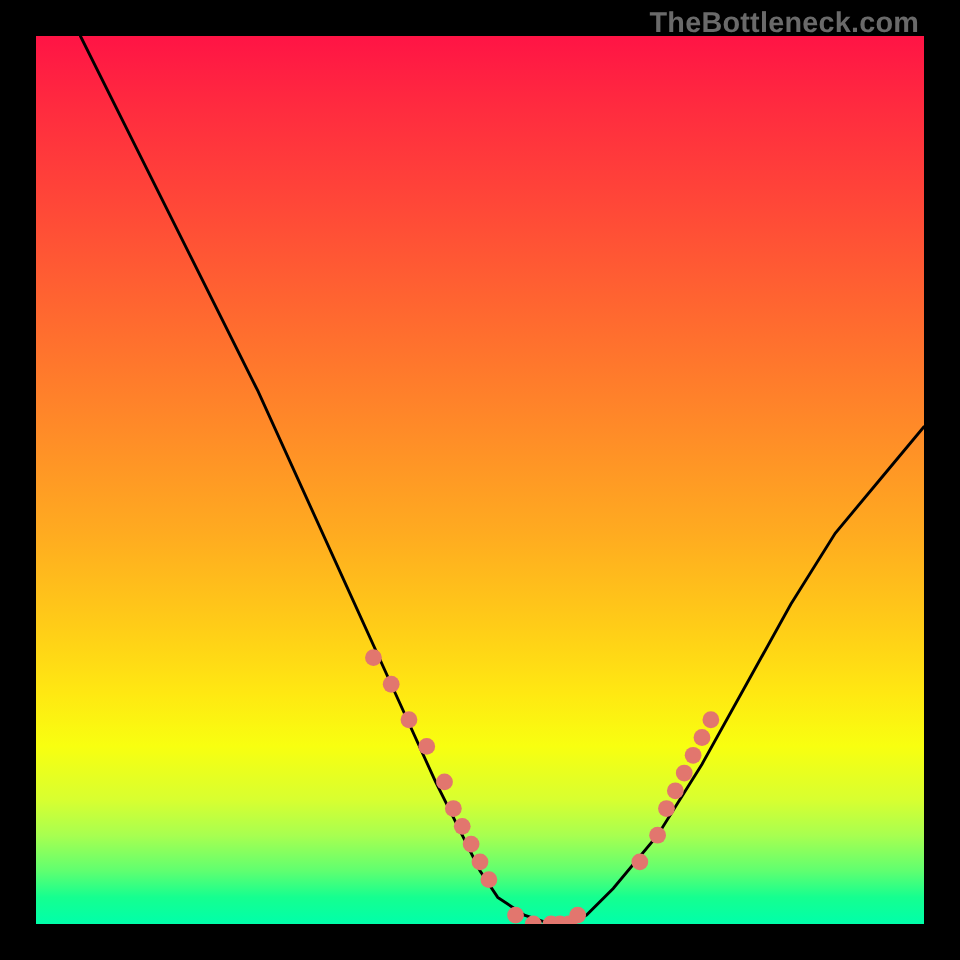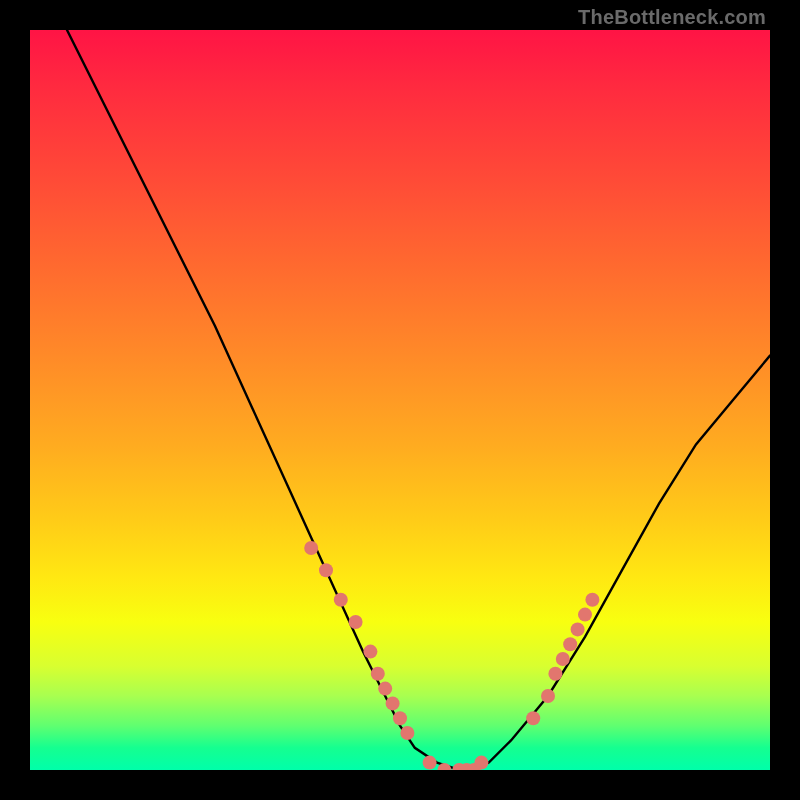--- a/index.html
+++ b/index.html
@@ -31,21 +31,21 @@
       #a8ff50 90%,
       #60ff70 94%,
       #15ff90 97%,
       #00ffaa 100%);
   }
   .watermark {
     position: absolute;
     top: 6px;
     right: 34px;
     font-family: Arial, Helvetica, sans-serif;
-    font-size: 20px;
+    font-size: 24px;
     font-weight: bold;
     color: #6a6a6a;
     letter-spacing: 0.2px;
   }
   .overlay-svg {
     position: absolute;
     left: 0; top: 0;
     width: 740px;
     height: 740px;
   }

